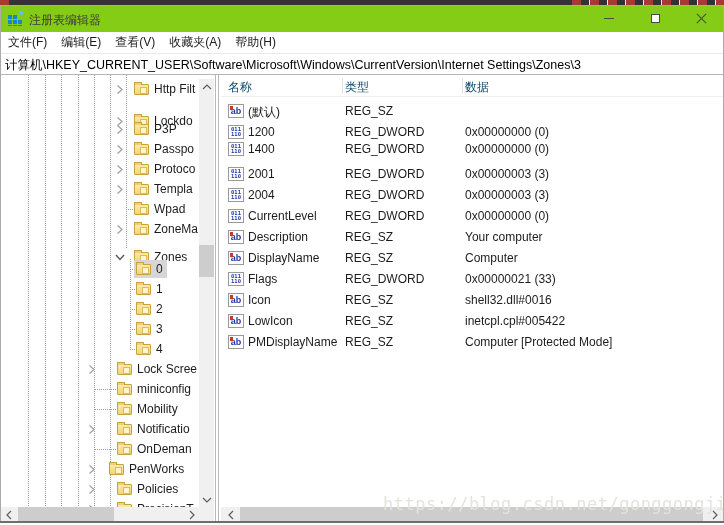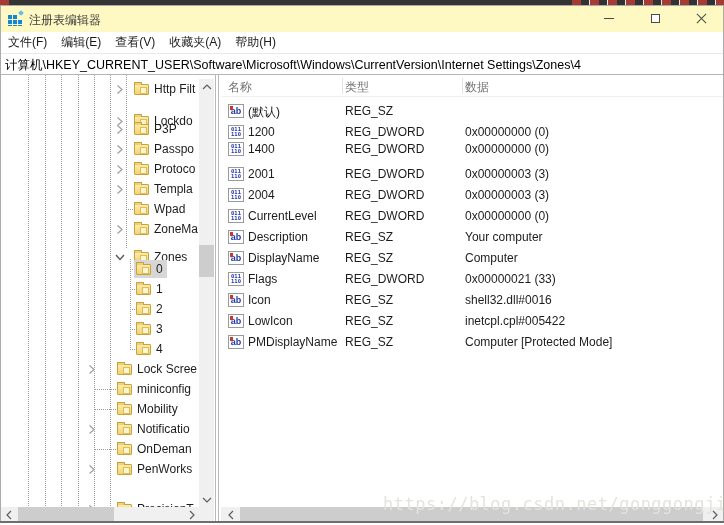--- a/index.html
+++ b/index.html
@@ -10,21 +10,21 @@
   .top-strip{position:absolute;left:0;top:0;width:724px;height:5px;background:#343434;}
   .top-strip::before{content:"";position:absolute;left:0;top:0;width:9px;height:5px;background:#a83a32;}
   .top-strip::after{content:"";position:absolute;right:0;top:0;width:152px;height:5px;
     background:repeating-linear-gradient(90deg,#a63a35 0 9px,#323232 9px 17px,#e8e8e8 17px 18px);}
 
   
   .window{position:absolute;left:0;top:5px;width:724px;height:518px;background:#fff;}
   .window-outline{position:absolute;inset:0;border:1px solid #ababab;pointer-events:none;z-index:70;}
   .window-bottom{position:absolute;left:0;top:516px;width:724px;height:2px;background:#6e6e6e;z-index:71;}
 
-  .titlebar{position:absolute;left:0;top:0;width:724px;height:27px;background:#fef9c3;}
+  .titlebar{position:absolute;left:0;top:0;width:724px;height:27px;background:#84cc16;}
   .app-icon{position:absolute;left:7px;top:6px;width:16px;height:16px;}
   .app-icon .cell{position:absolute;width:4px;height:4px;background:#1587d2;}
   .app-icon .spark{position:absolute;right:0px;top:0px;width:4px;height:4px;background:#5fc0ee;transform:rotate(45deg);}
   .title-text{position:absolute;left:29px;top:7px;font-size:12px;color:#3f3f3f;white-space:nowrap;}
   .win-btn{position:absolute;top:0;width:46px;height:27px;display:flex;align-items:center;justify-content:center;}
   .btn-min{right:92px;} .btn-max{right:46px;} .btn-close{right:0;}
   .glyph-min{width:10px;height:1px;background:#4a4a4a;}
   .glyph-max{width:9px;height:9px;border:1px solid #4a4a4a;box-sizing:border-box;background:#fff;}
   .glyph-close{position:relative;width:11px;height:11px;}
   .glyph-close i{position:absolute;left:-1px;top:5px;width:13px;height:1px;background:#4a4a4a;}
@@ -55,21 +55,21 @@
   .folder::before{content:"";position:absolute;left:-1px;top:-3px;width:6px;height:2px;background:#eed17c;
     border:1px solid #c9a23d;border-bottom:none;border-radius:1px 1px 0 0;}
   .folder::after{content:"";position:absolute;right:1px;bottom:0px;width:7px;height:7px;background:#fdf5d0;border:1px solid #dcbd5e;box-sizing:border-box;}
 
   
   .split-line{position:absolute;top:0;width:1px;height:446px;background:#b9b9b9;z-index:3;}
   .splitter{position:absolute;left:214px;top:0;width:7px;height:446px;background:#fff;z-index:2;}
 
   
   .list-header{position:absolute;left:221px;top:0;width:502px;height:22px;background:#fff;z-index:2;}
-  .hcol{position:absolute;top:4px;font-size:12px;color:#737373;white-space:nowrap;}
+  .hcol{position:absolute;top:4px;font-size:12px;color:#0c4a6e;white-space:nowrap;}
   .hsep{position:absolute;top:3px;width:1px;height:16px;background:#e3e3e3;}
   .hline{position:absolute;left:0;top:21px;width:502px;height:1px;background:#f0f0f0;}
   .list-body{position:absolute;left:221px;top:26px;width:502px;height:406px;z-index:2;}
   .lrow{position:absolute;left:0;width:502px;height:21px;}
   .lname{position:absolute;left:27px;top:3px;font-size:12px;color:#1c1c1c;white-space:nowrap;}
   .ltype{position:absolute;left:124px;top:3px;font-size:12px;color:#1c1c1c;white-space:nowrap;}
   .ldata{position:absolute;left:244px;top:3px;font-size:12px;color:#1c1c1c;white-space:nowrap;}
   .ic{position:absolute;left:7px;top:3px;width:16px;height:14px;border:1px solid #9a9a9a;background:#fff;box-sizing:border-box;overflow:hidden;}
   .ic-string{color:#2038a8;font-size:9px;font-weight:bold;line-height:12px;text-align:center;}
   .ic-string .q{position:absolute;left:1px;top:1px;width:3px;height:4px;background:#c23b2e;}
@@ -131,21 +131,21 @@
           <span class="glyph-close">
             <i></i>
             <i></i>
           </span>
         </span>
     </div>
 
     <div class="menubar"><span class="menu-item">文件(F)</span><span class="menu-item">编辑(E)</span><span class="menu-item">查看(V)</span><span class="menu-item">收藏夹(A)</span><span class="menu-item">帮助(H)</span></div>
 
     <div class="addressbar">
-      <span class="address-text">计算机\HKEY_CURRENT_USER\Software\Microsoft\Windows\CurrentVersion\Internet Settings\Zones\4</span>
+      <span class="address-text">计算机\HKEY_CURRENT_USER\Software\Microsoft\Windows\CurrentVersion\Internet Settings\Zones\3</span>
     </div>
 
     <div class="main">
       <div id="treePane" style="position:absolute;left:0;top:0;width:214px;height:446px;">
           <div class="guide" style="left: 28px; top: 0px; height: 432px;"></div>
           <div class="guide" style="left: 45px; top: 0px; height: 432px;"></div>
           <div class="guide" style="left: 61px; top: 0px; height: 432px;"></div>
           <div class="guide" style="left: 78px; top: 0px; height: 432px;"></div>
           <div class="guide" style="left: 94px; top: 0px; height: 432px;"></div>
           <div class="guide" style="left: 110px; top: 0px; height: 432px;"></div>
@@ -362,26 +362,38 @@
     </span>
   </div>
 
   <div class="trow" style="top: 384px;">
     <span class="tarrow" style="left: 88px;">
               <svg width="8" height="11" viewBox="0 0 8 11">
                 <polyline points="1.5,1.5 6,5.5 1.5,9.5" fill="none" stroke="#a2a2a2" stroke-width="1.3"></polyline>
               </svg>
             </span>
 
-    <span class="tnode" style="left: 115px;">
+    <span class="tnode" style="left: 107px;">
       <span class="folder"></span>
       <span class="tlabel">PenWorks</span>
     </span>
   </div>
 
+  <div class="trow" style="top: 404px;">
+    <span class="tarrow" style="left: 88px;">
+              <svg width="8" height="11" viewBox="0 0 8 11">
+                <polyline points="1.5,1.5 6,5.5 1.5,9.5" fill="none" stroke="#a2a2a2" stroke-width="1.3"></polyline>
+              </svg>
+            </span>
+
+    <span class="tnode" style="left: 115px;">
+      <span class="folder"></span>
+      <span class="tlabel">Policies</span>
+    </span>
+  </div>
 
   <div class="trow" style="top: 424px;">
     <span class="tarrow" style="left: 88px;">
               <svg width="8" height="11" viewBox="0 0 8 11">
                 <polyline points="1.5,1.5 6,5.5 1.5,9.5" fill="none" stroke="#a2a2a2" stroke-width="1.3"></polyline>
               </svg>
             </span>
 
     <span class="tnode" style="left: 115px;">
       <span class="folder"></span>

